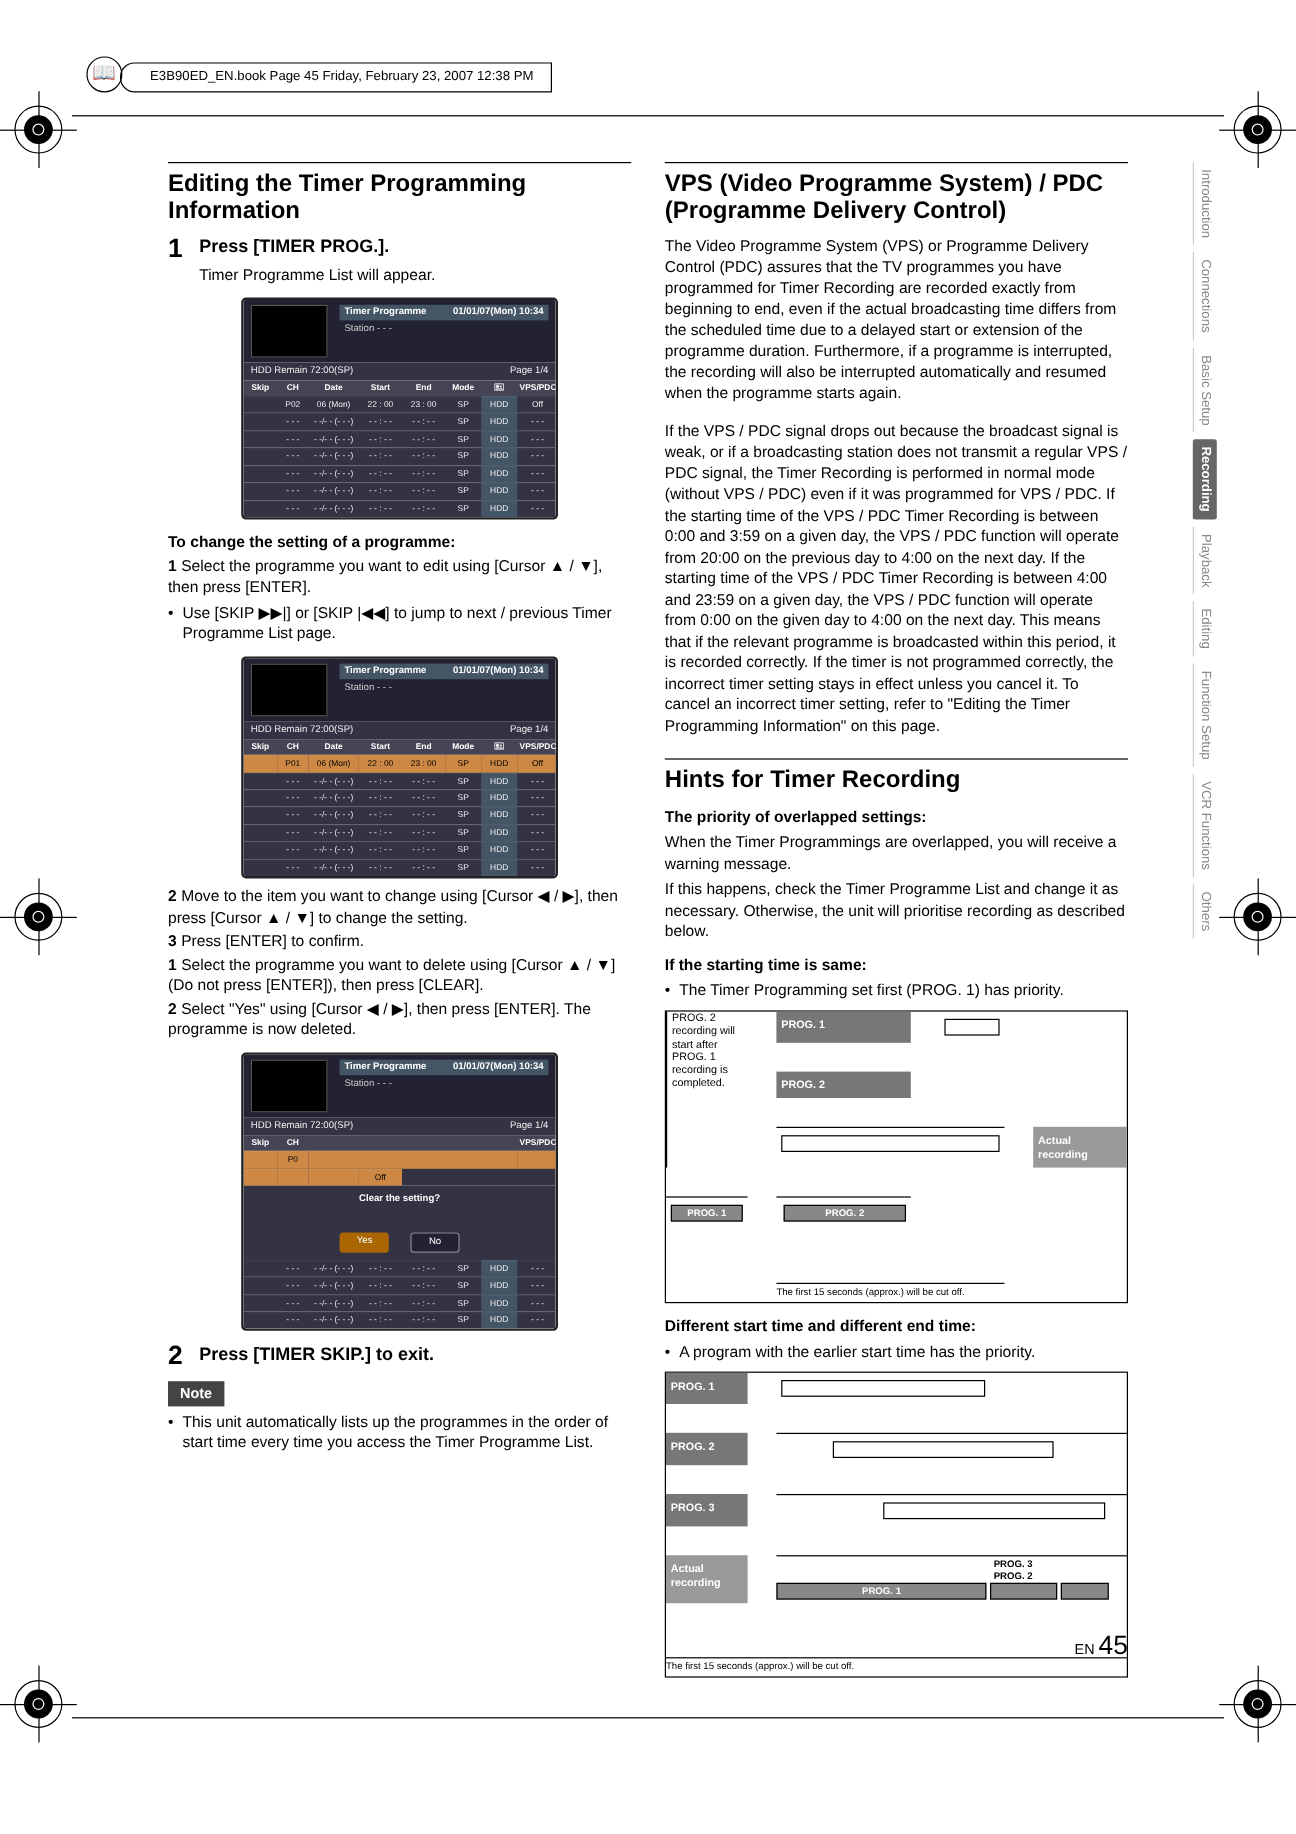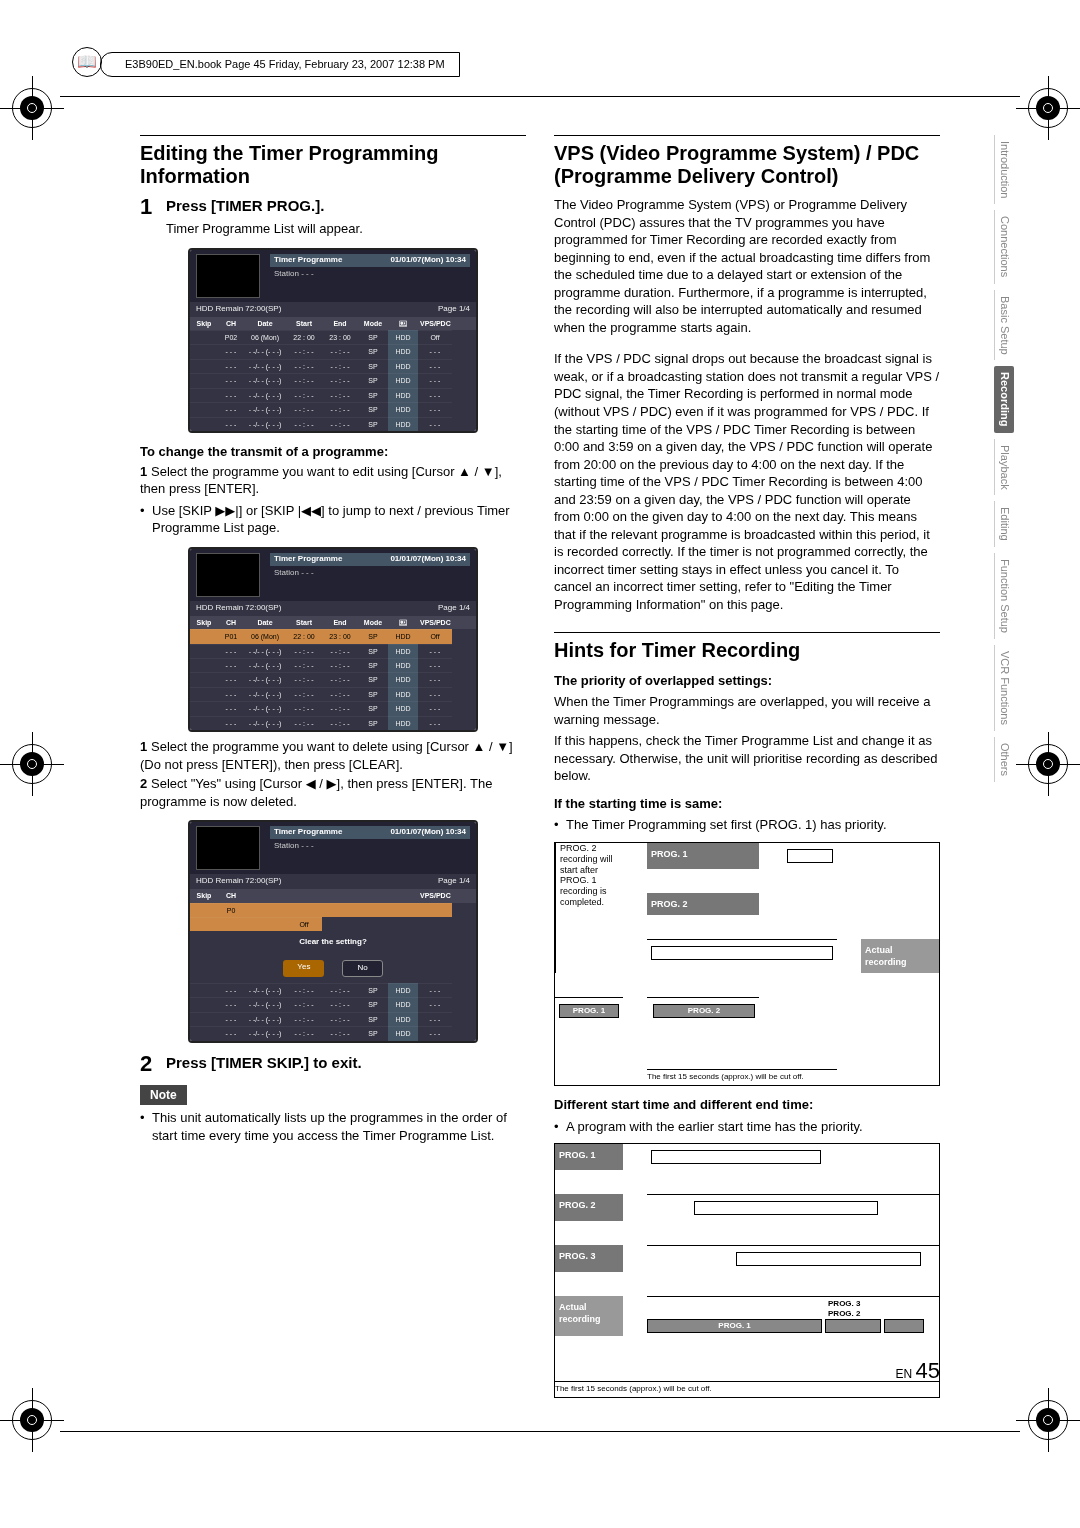--- a/index.html
+++ b/index.html
@@ -52,37 +52,37 @@
   .step-text { font-size: 15px; font-weight: bold; }
   .body { font-size: 13px; margin-top: 4px; }
   .sub-b { font-weight: bold; font-size: 13px; margin-top: 10px; }
   ol.proc { list-style: none; padding-left: 0; font-size: 13px; }
   ol.proc li { margin-top: 2px; }
   ol.proc li .pn { font-weight: bold; display:inline-block; width: 11px; }
   .bullet { font-size: 13px; padding-left: 12px; position:relative; margin-top:4px;}
   .bullet::before{content:'•';position:absolute;left:0;}
   .note-label { background:#444;color:#fff;font-size:12px;font-weight:bold;padding:2px 10px;display:inline-block;margin-top:10px;}
   .tp-box {
-    width: 290px; margin: 10px auto 6px; border: 2px solid #222; background:#fff; font-size:8px; color:#ddd;
+    width: 264px; margin: 10px auto 6px; border: 2px solid #222; background:#fff; font-size:8px; color:#ddd;
     border-radius:4px; overflow:hidden;
   }
   .tp-top { display:flex; background:#223; padding:4px 6px; gap:10px; align-items:flex-start;}
   .tp-preview{width:64px;height:44px;background:#000;border:1px solid #555;}
   .tp-titles{flex:1;}
   .tp-title{color:#fff;font-size:8px;font-weight:bold;background:#456;padding:1px 4px;display:flex;justify-content:space-between;}
   .tp-station{color:#ccc;font-size:8px;padding:2px 4px;}
   .tp-bar{background:#334;color:#eee;display:flex;justify-content:space-between;padding:2px 6px;font-size:8px;}
   .tp-head{display:grid;grid-template-columns:28px 26px 42px 36px 36px 30px 30px 34px;background:#445;color:#fff;font-size:7px;font-weight:bold;}
   .tp-head span{padding:2px 2px;text-align:center;}
   .tp-row{display:grid;grid-template-columns:28px 26px 42px 36px 36px 30px 30px 34px;background:#334;color:#eee;font-size:7px;}
   .tp-row span{padding:2px 2px;text-align:center;border-top:1px solid rgba(255,255,255,.05);}
   .tp-row.sel span{background:#c84; color:#000;}
   .tp-row .disc{background:#456;}
   .clearbox{background:#334;color:#fff;padding:6px 0;text-align:center;}
-  .clearbox .q{font-weight:bold;margin-bottom:12px;font-size:8px;}
+  .clearbox .q{font-weight:bold;margin-bottom:22px;font-size:8px;}
   .clearbox .btns{display:flex;gap:18px;justify-content:center;}
   .clearbox .btn{background:#a60;color:#fff;border-radius:3px;padding:2px 14px;font-size:8px;}
   .clearbox .btn.no{background:#223;border:1px solid #888;}
 
   
   .priority-diagram{font-size:9px;margin-top:8px;}
   .pd-grid{display:grid;grid-template-columns:68px 1fr 1fr 72px;border:1px solid #000;gap:24px;}
   .pd-cell{padding:4px 4px;border-top:1px solid #000;}
   .pd-label{background:#777;color:#fff;font-weight:bold;font-size:9px;padding:5px 4px;}
   .pd-barwrap{position:relative;height:18px;}
@@ -254,21 +254,21 @@
           <span>- - -</span>
           <span>- -/- - (- - -)</span>
           <span>- - : - -</span>
           <span>- - : - -</span>
           <span>SP</span>
           <span class="disc">HDD</span>
           <span>- - -</span>
         </div>
     </div>
 
-    <div class="sub-b">To change the transmit of a programme:</div>
+    <div class="sub-b">To change the setting of a programme:</div>
     <ol class="proc">
       <li><span class="pn">1</span><span>Select the programme you want to edit using [Cursor ▲ / ▼], then press [ENTER].</span></li>
     </ol>
     <div class="bullet">Use [SKIP ▶▶|] or [SKIP |◀◀] to jump to next / previous Timer Programme List page.</div>
 
     
     <div class="tp-box">
       <div class="tp-top">
         <div class="tp-preview"></div>
         <div class="tp-titles">
@@ -358,20 +358,24 @@
           <span>- - -</span>
           <span>- -/- - (- - -)</span>
           <span>- - : - -</span>
           <span>- - : - -</span>
           <span>SP</span>
           <span class="disc">HDD</span>
           <span>- - -</span>
         </div>
     </div>
 
+    <ol class="proc">
+      <li><span class="pn">2</span><span>Move to the item you want to change using [Cursor ◀ / ▶], then press [Cursor ▲ / ▼] to change the setting.</span></li>
+      <li><span class="pn">3</span><span>Press [ENTER] to confirm.</span></li>
+    </ol>
 
     <ol class="proc">
       <li><span class="pn">1</span><span>Select the programme you want to delete using [Cursor ▲ / ▼] (Do not press [ENTER]), then press [CLEAR].</span></li>
       <li><span class="pn">2</span><span>Select "Yes" using [Cursor ◀ / ▶], then press [ENTER]. The programme is now deleted.</span></li>
     </ol>
 
     
     <div class="tp-box">
       <div class="tp-top">
         <div class="tp-preview"></div>

